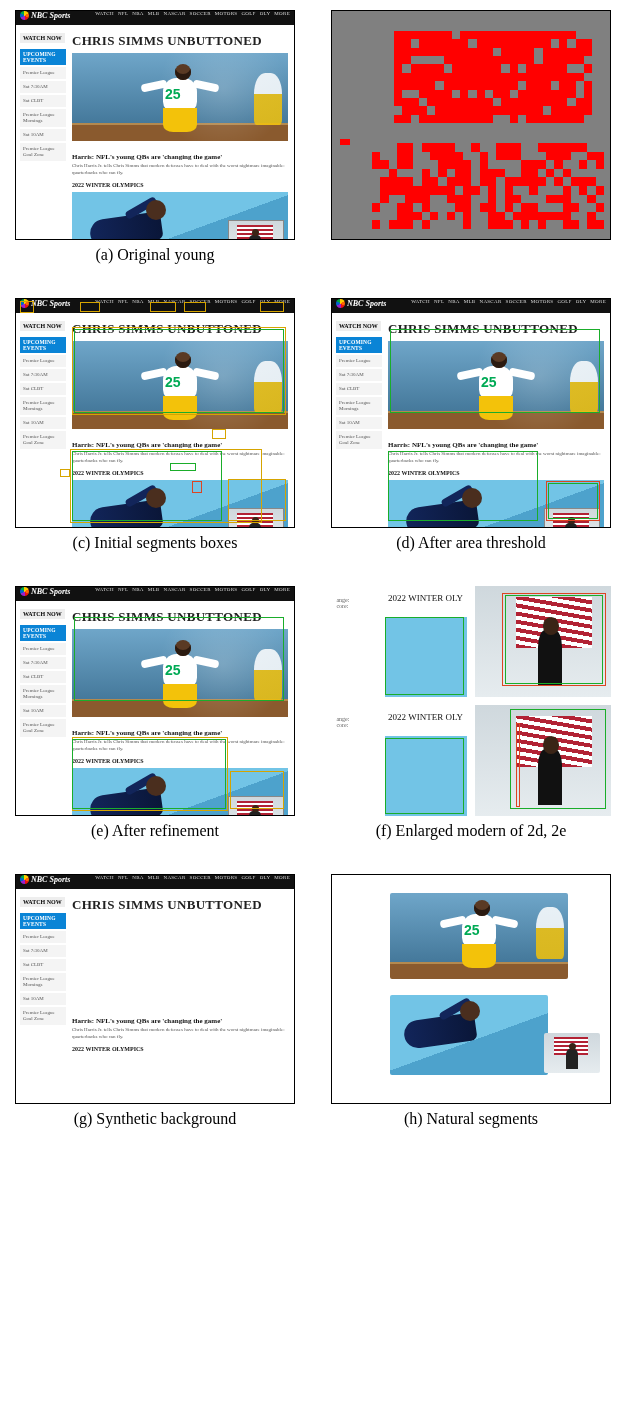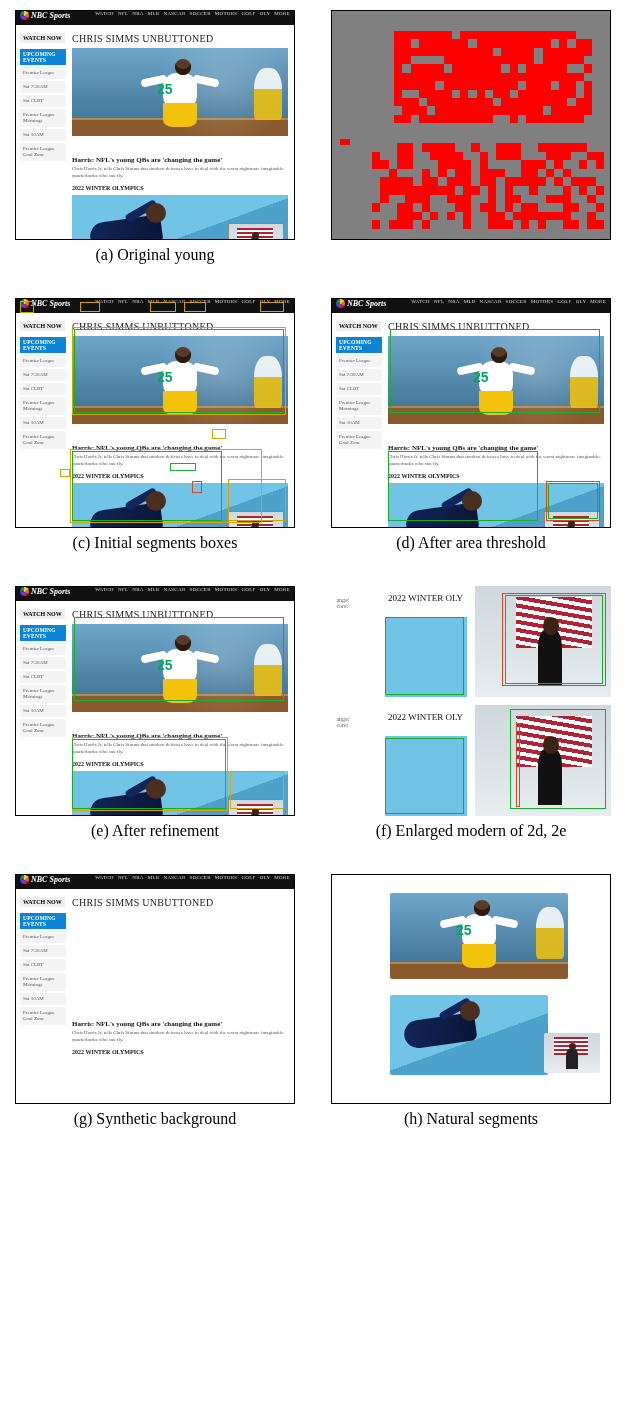--- a/index.html
+++ b/index.html
@@ -69,39 +69,39 @@
     font-size:5px; color:#555;
   }
   .upcoming {
     background:#0a84d6; color:#fff; font-size:5.5px; padding:2px 3px;
     font-weight:bold; letter-spacing:0.2px;
   }
   .sb-item { background:#f4f4f4; padding:3px 3px; margin-top:2px; line-height:1.2;}
   .main-col {
     position:absolute; left:56px; top:22px; right:6px;
   }
-  .pg-title { font-size:10px; font-weight:normal; letter-spacing:0.3px; color:#222;}
+  .pg-title { font-size:13px; font-weight:bold; letter-spacing:0.3px; color:#222;}
   .hero {
     margin-top:4px; height:88px;
     background:
       radial-gradient(circle at 70% 40%, rgba(255,255,255,.2), transparent 40%),
       linear-gradient(0deg, #8a5a2e 0 18%, #b3894f 18% 20%, transparent 20%),
       linear-gradient(180deg,#6fa6c9,#3a6d8f);
     position:relative; overflow:hidden;
   }
   .player {
     position:absolute; left:50%; top:8%; transform:translateX(-50%);
     width:70px; height:74px;
   }
   .player .torso {
     position:absolute; left:18px; top:18px; width:34px; height:34px;
     background:#fff; border-radius:40% 40% 30% 30%;
   }
   .player .num {
-    position:absolute; left:12px; top:26px; font-size:14px; font-weight:bold;
+    position:absolute; left:20px; top:26px; font-size:14px; font-weight:bold;
     color:#0a5; font-family:sans-serif;
   }
   .player .head {
     position:absolute; left:30px; top:4px; width:16px; height:16px;
     background:#5a3a24; border-radius:50%;
     box-shadow: inset 0 -6px 0 #2b1a10;
   }
   .player .legs {
     position:absolute; left:18px; top:48px; width:34px; height:24px;
     background:#f3c20a; border-radius:0 0 30% 30%;
@@ -112,21 +112,21 @@
   }
   .player .arm-l{left:-4px; transform:rotate(-12deg);}
   .player .arm-r{right:-4px; transform:rotate(12deg);}
   .bgplayer{
     position:absolute; right:6px; top:20px; width:28px; height:52px;
     background:linear-gradient(#fff 0 40%,#f3c20a 40% 100%);
     border-radius:40% 40% 10% 10%;
     opacity:.85;
   }
   .headline {
-    font-size:7px; font-weight:bold; margin-top:20px; color:#111;
+    font-size:7px; font-weight:bold; margin-top:12px; color:#111;
   }
   .subhead { font-size:5px; color:#555; margin-top:2px; line-height:1.3;}
   .sec-title{ font-size:6px; font-weight:bold; margin-top:6px; color:#111;}
   .story2 {
     margin-top:4px; height:70px; position:relative;
     background:linear-gradient(160deg,#72c4e6 0 55%,#4da2cc 55% 100%);
     overflow:hidden;
   }
   .skater{
     position:absolute; left:18px; top:6px; width:80px; height:62px;

